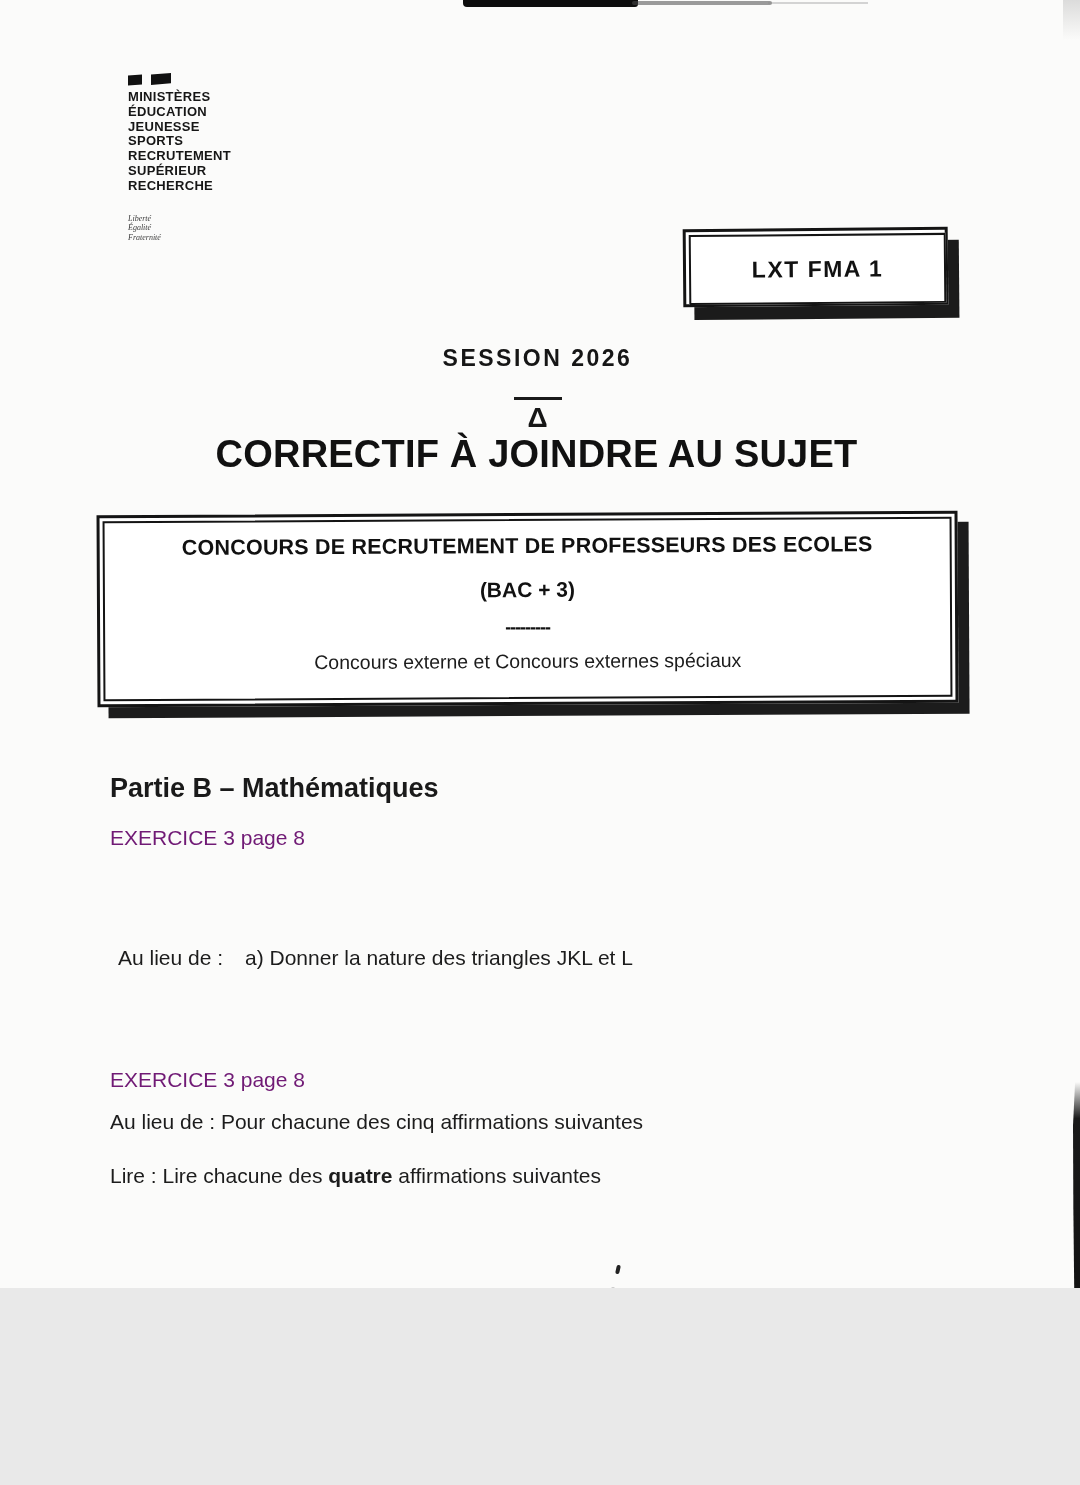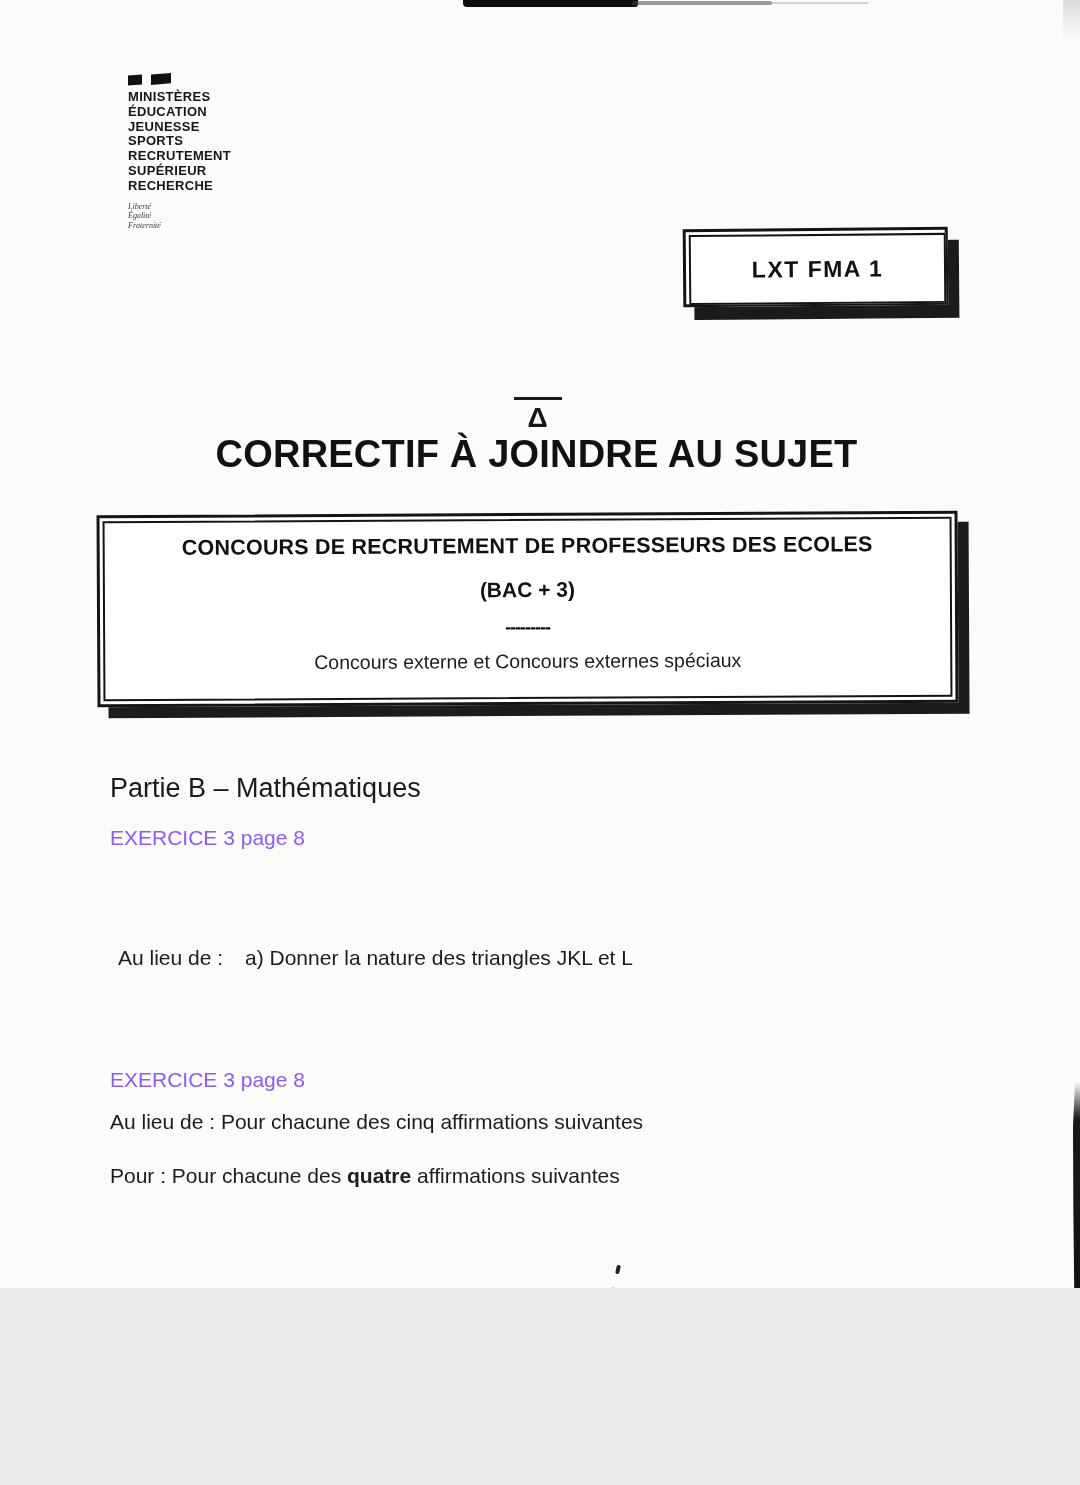--- a/index.html
+++ b/index.html
@@ -30,21 +30,21 @@
   .speck1b{left:611px;top:1287px;width:4px;height:4px;border-radius:50%;background:#999;opacity:.5;}
   .speck2{left:627px;top:1383px;width:5px;height:6px;border-radius:1px;background:#3a3a3a;opacity:.6;}
 
   
   .ministry{position:absolute;left:128px;top:72px;}
   .flags{height:15px;margin-bottom:3px;}
   .flag{display:inline-block;background:#111;vertical-align:top;}
   .flag-a{width:14px;height:10px;margin-top:3px;transform:skewY(-4deg);}
   .flag-b{width:20px;height:12px;margin-left:9px;margin-top:1px;clip-path:polygon(0 12%,100% 0,100% 86%,0 100%);}
   .mline{font-weight:bold;font-size:13px;line-height:14.8px;letter-spacing:.3px;color:#161616;}
-  .motto{margin-top:8px;}
+  .motto{margin-top:20px;}
   .motto-line{font-family:"Liberation Serif","DejaVu Serif",serif;font-style:italic;font-size:8px;line-height:9.5px;color:#3c3c3c;}
 
   
   .lxt-box{
     position:absolute;left:683px;top:228px;width:253px;height:66px;
     background:#fff;border:3px solid #141414;padding:3px;
     box-shadow:11px 13px 0 0 #1b1b1b;
     transform:rotate(-0.5deg);
   }
   .lxt-inner{border:2px solid #141414;width:100%;height:100%;display:flex;align-items:center;justify-content:center;background:#fff;}
@@ -64,22 +64,22 @@
     transform:rotate(-0.3deg);
   }
   .concours-inner{border:2px solid #141414;background:#fff;text-align:center;padding:13px 8px 24px;}
   .cb-title{font-weight:bold;font-size:21.5px;letter-spacing:.2px;color:#111;}
   .cb-subtitle{font-weight:bold;font-size:21px;margin-top:19px;color:#111;}
   .cb-sep{font-weight:bold;font-size:18px;letter-spacing:-1px;margin-top:15px;color:#111;}
   .cb-note{font-size:19.5px;margin-top:12px;color:#1c1c1c;}
 
   
   .abs{position:absolute;left:110px;}
-  .part-title{top:773px;font-size:27px;color:#1a1a1a;}
-  .ex-heading{font-size:21px;color:#8b5cf6;}
+  .part-title{top:773px;font-size:27px;color:#1a1a1a;font-weight:bold;}
+  .ex-heading{font-size:21px;color:#701a75;}
   .ex3-heading{top:826px;}
   .ex3-item{top:863px;font-size:21px;}
   .ex3-item b{font-weight:bold;}
   .row{display:flex;font-size:21px;}
   .row-label{width:127px;flex:0 0 127px;}
   .row-replace3{top:946px;margin-left:8px;}
   .row-read3{top:995px;}
   .ex4-heading{top:1068px;}
   .ex4-replace{top:1080px;font-size:21px;margin-top:30px;}
   .ex4-read{top:1164px;font-size:21px;}
@@ -118,20 +118,21 @@
       <div class="motto-line">Fraternité</div>
     </div>
   </div>
 
   <div class="lxt-box">
     <div class="lxt-inner">
       <span class="lxt-code">LXT FMA 1</span>
     </div>
   </div>
 
+  <div class="session">SESSION 2026</div>
   <div class="overline"></div>
   <div class="delta">Δ</div>
   <div class="main-title">CORRECTIF À JOINDRE AU SUJET</div>
 
   <div class="concours-box">
     <div class="concours-inner">
       <div class="cb-title">CONCOURS DE RECRUTEMENT DE PROFESSEURS DES ECOLES</div>
       <div class="cb-subtitle">(BAC + 3)</div>
       <div class="cb-sep">---------</div>
       <div class="cb-note">Concours externe et Concours externes spéciaux</div>
@@ -146,15 +147,15 @@
   <div class="abs row row-replace3">
     <span class="row-label">Au lieu de :</span>
     <span class="row-text">a) Donner la nature des triangles JKL et L</span>
   </div>
 
 
   <div class="abs ex-heading ex4-heading">EXERCICE 3 page 8</div>
 
   <div class="abs ex4-replace">Au lieu de : Pour chacune des cinq affirmations suivantes</div>
 
-  <div class="abs ex4-read"><span>Pour : Pour chacune des </span><b>quatre</b><span> affirmations suivantes</span></div>
+  <div class="abs ex4-read"><span>Lire : Lire chacune des </span><b>quatre</b><span> affirmations suivantes</span></div>
 
 </div>
 
 </body></html>

